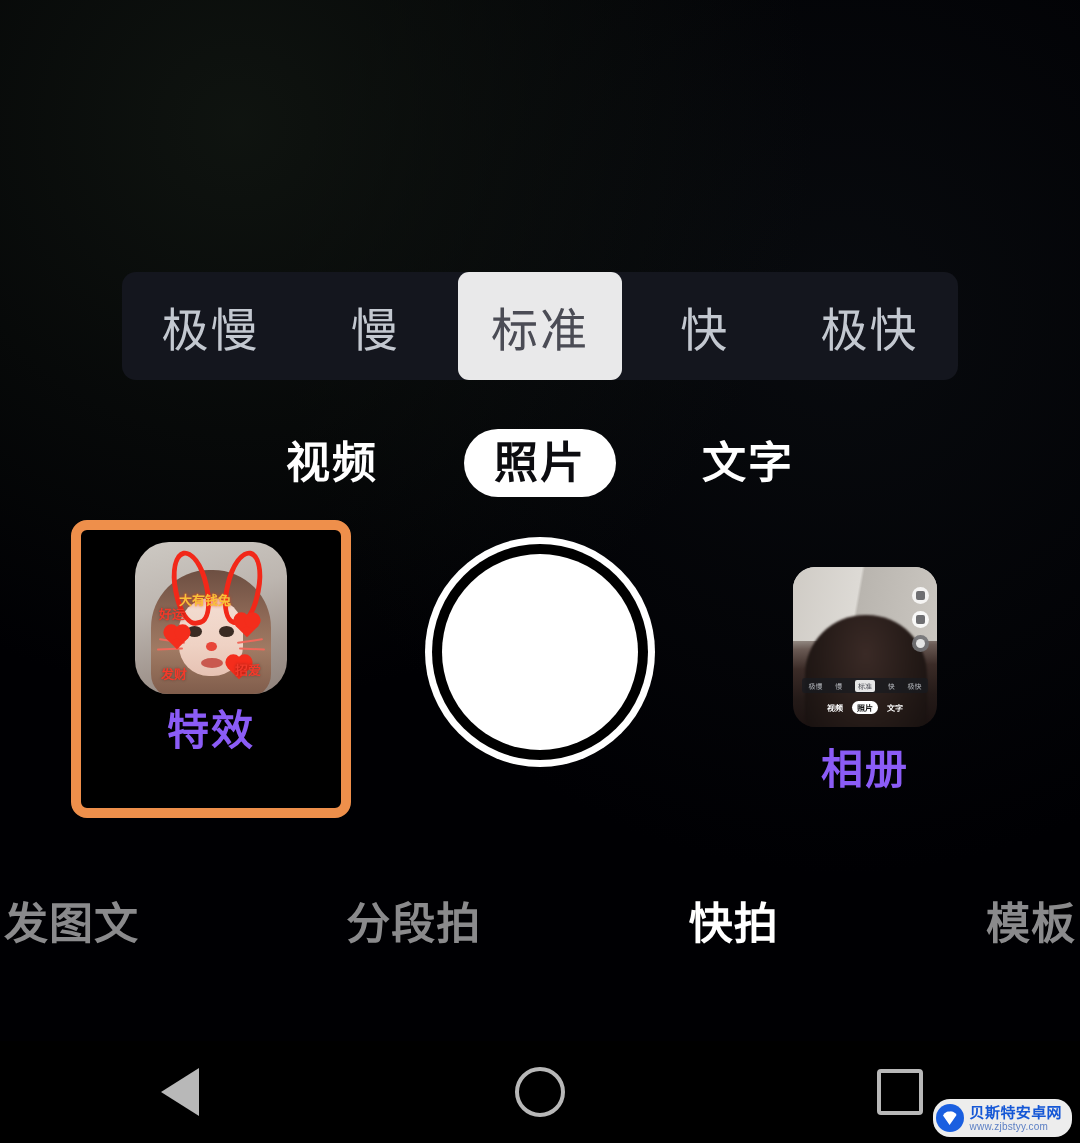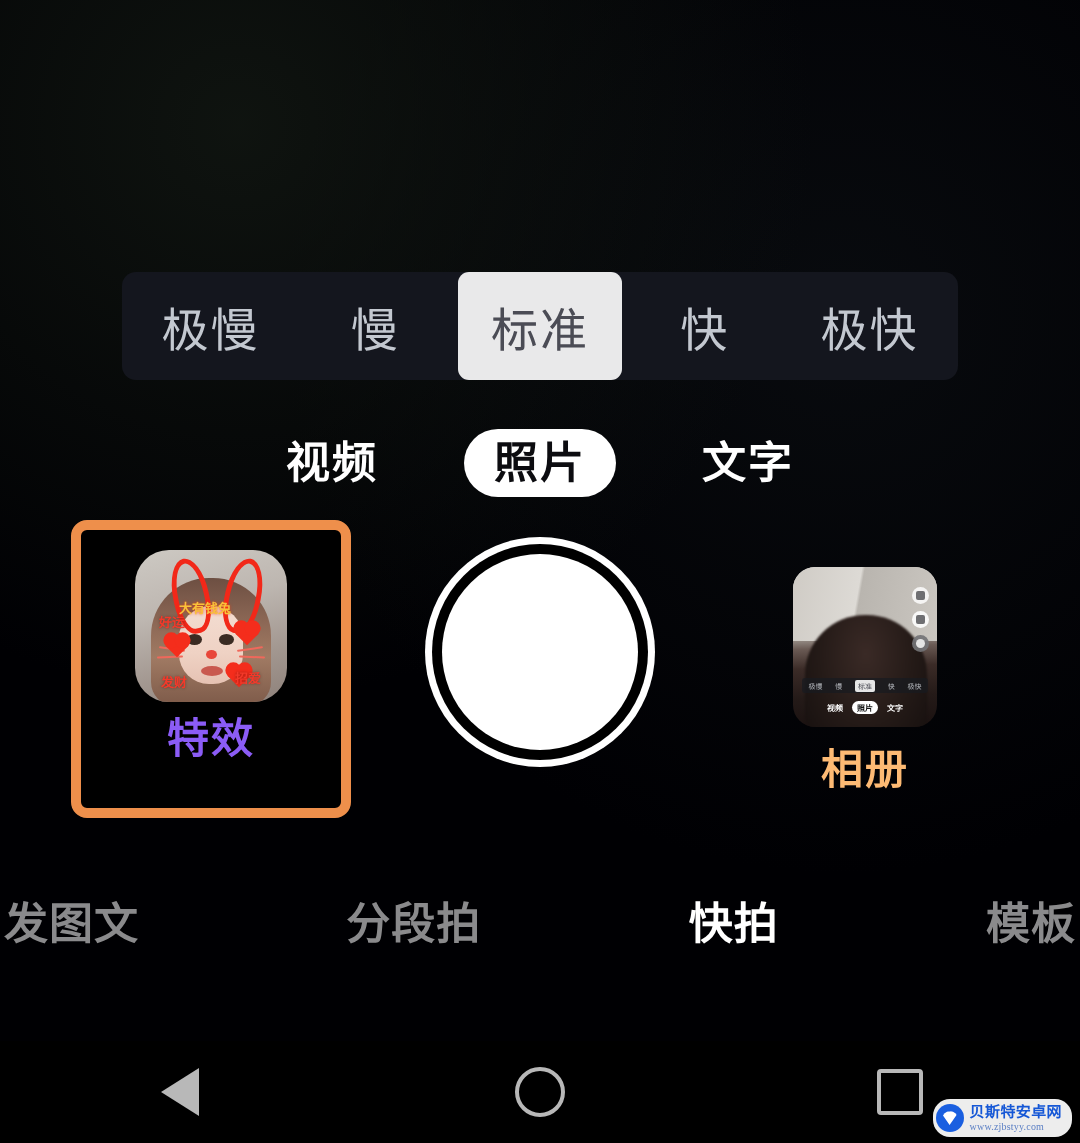--- a/index.html
+++ b/index.html
@@ -117,21 +117,21 @@
     box-sizing: border-box;
     background: #000000;
   }
   #effects-inner {
     position: absolute;
     inset: 0;
     display: flex;
     flex-direction: column;
     align-items: center;
     justify-content: flex-start;
-    padding-top: 20px;
+    padding-top: 12px;
     box-sizing: border-box;
   }
   #effects-thumb {
     width: 152px;
     height: 152px;
     border-radius: 34px;
     position: relative;
     overflow: hidden;
     background:
       linear-gradient(165deg, #cdc9c3 0%, #bdb6b0 38%, #a39891 70%, #8e817a 100%);
@@ -339,21 +339,21 @@
   .gal-modes span.sel {
     background: #ffffff;
     color: #111;
     border-radius: 8px;
     padding: 1px 5px;
   }
   #gallery-label {
     margin-top: 22px;
     font-size: 42px;
     font-weight: 700;
-    color: #fdba74;
+    color: #8b5cf6;
     letter-spacing: 2px;
     line-height: 1;
   }
 
   
   #bottom-nav {
     position: absolute;
     left: 0;
     top: 888px;
     width: 1080px;
@@ -423,21 +423,21 @@
     background: #1a5fe0;
     display: flex; align-items: center; justify-content: center;
     flex: none;
   }
   #wm-logo .shell {
     width: 16px; height: 14px;
     background: #ffffff;
     border-radius: 50% 50% 46% 46% / 62% 62% 38% 38%;
     clip-path: polygon(50% 100%, 0 18%, 16% 6%, 34% 0, 50% 4%, 66% 0, 84% 6%, 100% 18%);
   }
-  #wm-text { display: flex; flex-direction: column; line-height: 1; font-family: Liberation Serif, serif; }
+  #wm-text { display: flex; flex-direction: column; line-height: 1; }
   #wm-title {
     font-size: 15px;
     font-weight: 700;
     color: #1557d6;
     letter-spacing: 0.4px;
   }
   #wm-url {
     font-size: 10px;
     color: #5b7fc4;
     letter-spacing: 0.2px;

